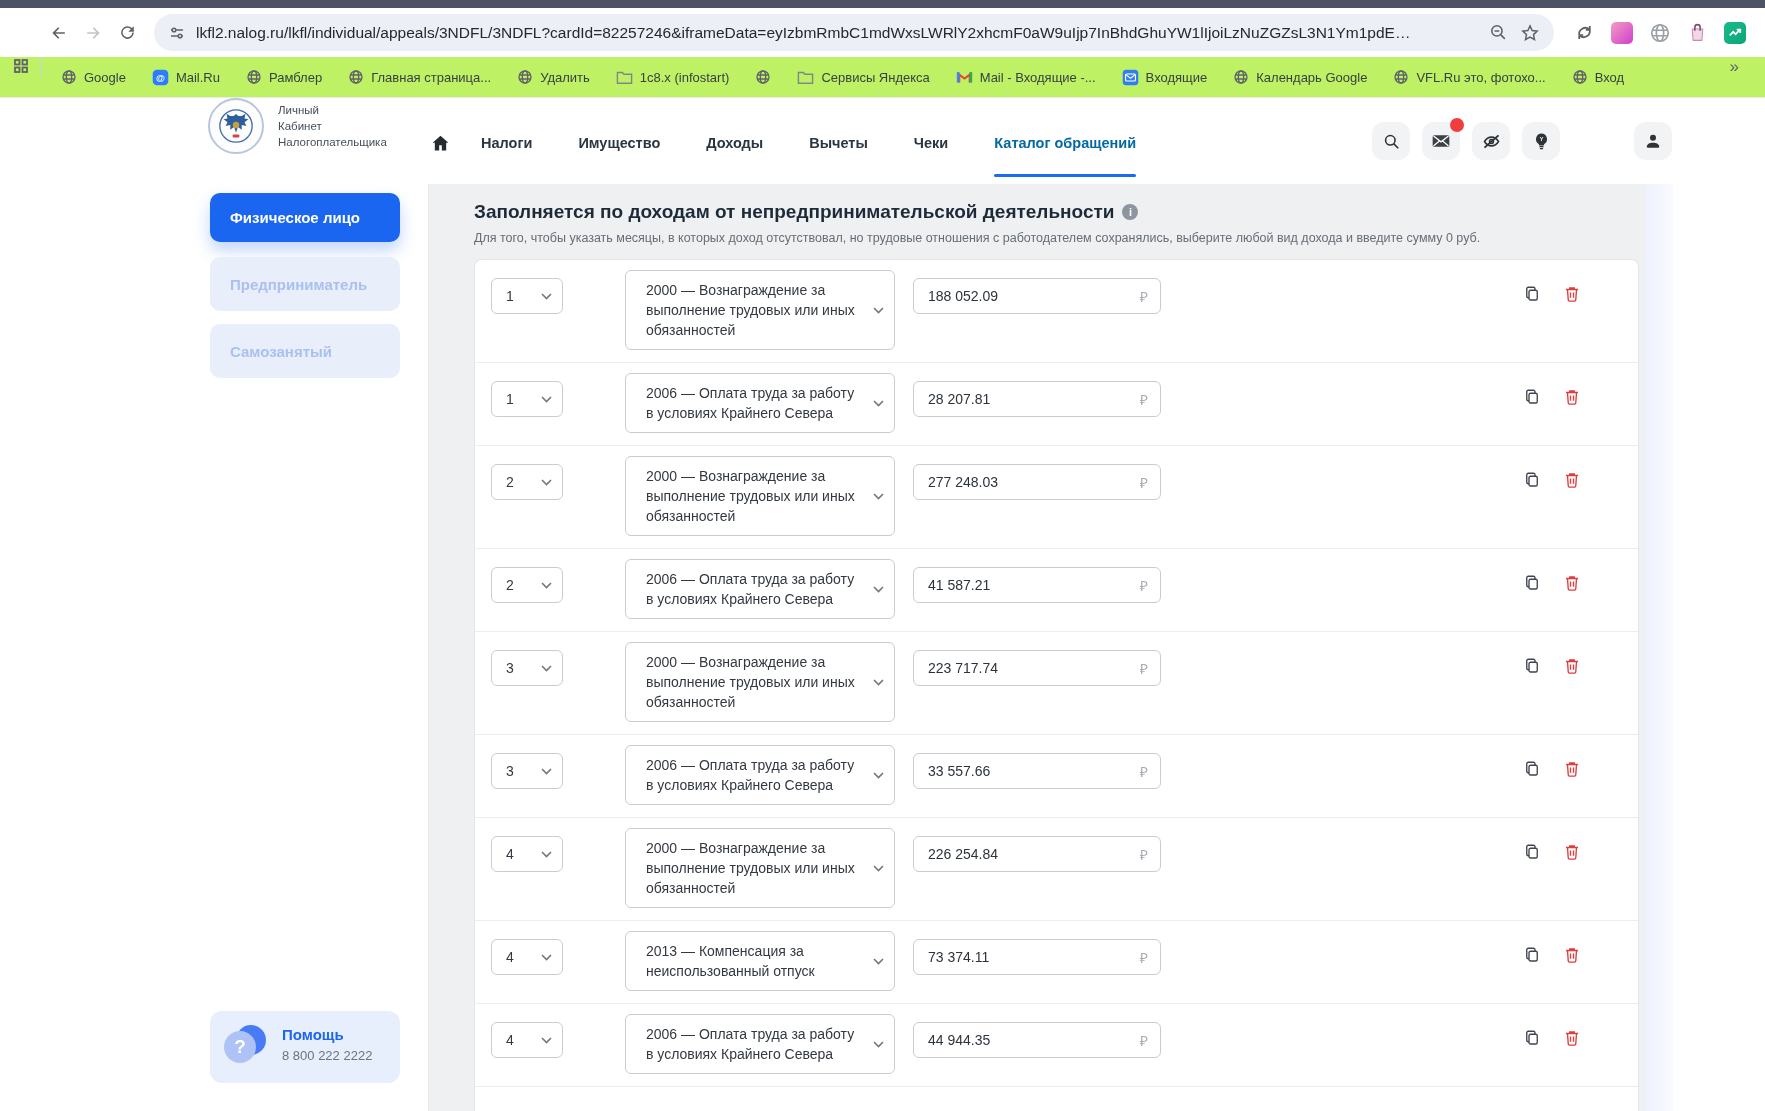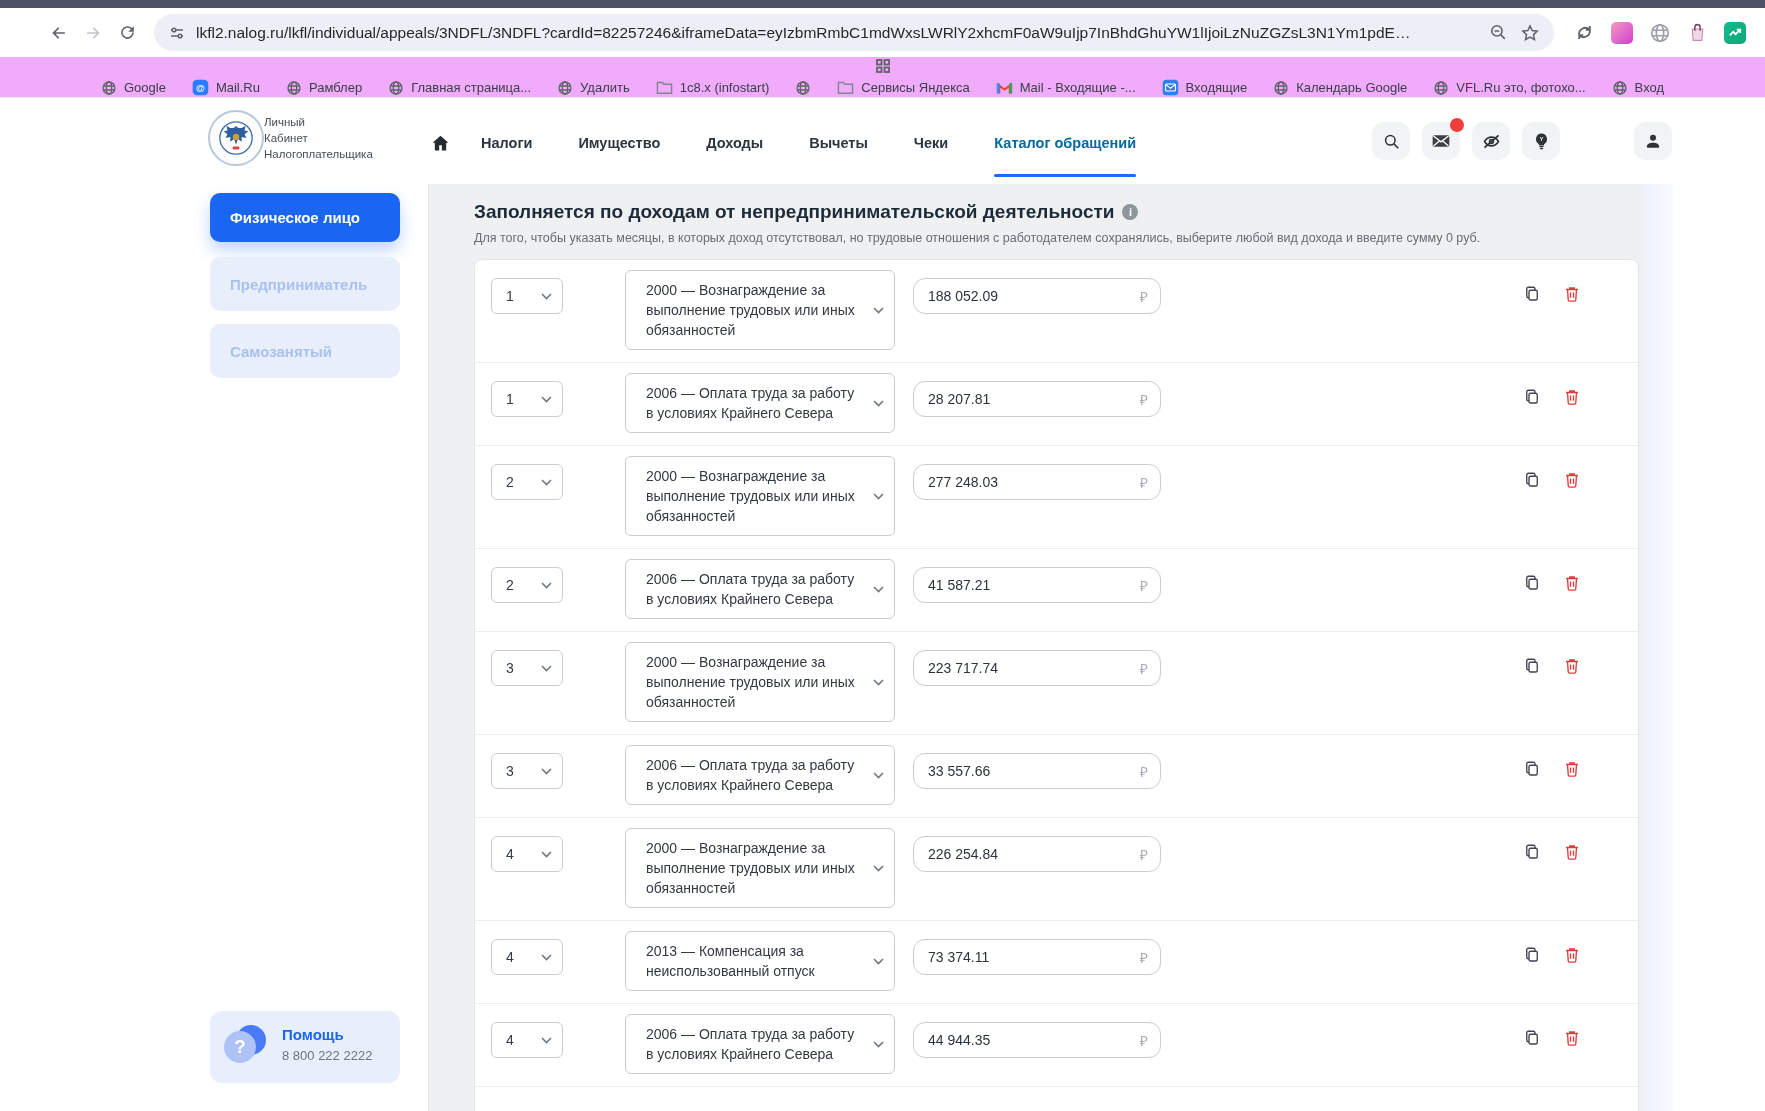--- a/index.html
+++ b/index.html
@@ -15,29 +15,29 @@
   .tool-btn { width:34px; height:34px; border-radius:50%; display:flex; align-items:center; justify-content:center; flex:0 0 auto; }
   .urlbar   { margin-left:10px; width:1400px; height:37px; border-radius:19px; background:#edeff7;
               display:flex; align-items:center; padding:0 14px; flex:0 0 auto; }
   .url-text { flex:1; margin-left:10px; font-size:15.5px; color:#26282c; white-space:nowrap; overflow:hidden; }
   .url-ic   { flex:0 0 auto; margin-left:12px; }
   .extensions { display:flex; align-items:center; gap:16px; margin-left:20px; }
   .ext-sq   { width:22px; height:22px; border-radius:5px; }
   .ext-pink { background:linear-gradient(135deg,#f59cc0,#cf3ed0); }
   .ext-teal { background:linear-gradient(135deg,#19ba8c,#0ca678); display:flex; align-items:center; justify-content:center; }
 
-  .bookmarks { position:absolute; left:0; top:57px; width:1765px; height:41px; background:#f0abfc;
-               border-bottom:1px solid #e8eaed; display:flex; align-items:center; padding:0 12px;flex-direction:column; }
+  .bookmarks { position:absolute; left:0; top:57px; width:1765px; height:41px; background:#bef264;
+               border-bottom:1px solid #e8eaed; display:flex; padding:0 12px; }
   .bm-sep  { width:1px; height:20px; background:#c4d3f0; margin:0 12px 0 10px; }
   .bm-item { display:flex; align-items:center; gap:7px; padding:4px 8px; border-radius:6px; font-size:13px; color:#3a4045; white-space:nowrap; }
   .bm-overflow { margin-left:auto; color:#5f6368; font-size:17px; padding:0 14px; }
 
   
   .site-header { position:absolute; left:0; top:98px; width:1765px; height:86px; background:#fff; }
-  .logo-wrap { position:absolute; left:208px; top:12px; display:flex; align-items:center; }
+  .logo-wrap { position:absolute; left:208px; top:0; display:flex; align-items:center; gap:14px; }
   .logo-badge { width:56px; height:56px; border-radius:50%; background:#fdfdfe; border:2px solid #b9c7dc;
                 display:flex; align-items:center; justify-content:center; }
   .logo-text { font-size:11.5px; line-height:1.4; color:#454f59; font-weight:500; }
   .main-nav { position:absolute; left:430px; top:30px; display:flex; align-items:center; gap:30px; height:30px; }
   .nav-item { font-size:14.5px; font-weight:600; color:#2a3642; position:relative; white-space:nowrap; }
   .nav-item.active { color:#0369a1; }
   .nav-item.active::after { content:""; position:absolute; left:0; right:0; bottom:-26px; height:3px; background:#1a6bf0; border-radius:2px; }
   .hdr-icons { position:absolute; left:1372px; top:24px; display:flex; align-items:center; gap:12px; }
   .hdr-btn { width:38px; height:38px; border-radius:12px; background:#f1f3f4; display:flex; align-items:center; justify-content:center; position:relative; }
   .hdr-btn.person { margin-left:62px; }
@@ -74,21 +74,21 @@
             font-size:13.5px; font-weight:700; color:#233240; }
   .h-month { margin-left:16px; width:72px; }
   .h-code  { margin-left:62px; width:270px; }
   .h-amount{ margin-left:18px; width:248px; }
   .h-dcode { margin-left:19px; width:107px; }
   .t-row { display:flex; align-items:flex-start; padding:10px 0 12px; border-bottom:1px solid #ecedef; }
   .sel { border:1px solid #c8ccd3; border-radius:6px; position:relative; background:#fff; color:#333940; font-size:14px; }
   .month-sel { margin-left:16px; width:72px; height:36px; margin-top:8px; display:flex; align-items:center; padding-left:14px; }
   .code-sel  { margin-left:62px; width:270px; padding:9px 32px 9px 20px; line-height:20px; min-height:38px; }
   .chev { position:absolute; right:10px; top:50%; margin-top:-3px; }
-  .amount { margin-left:18px; width:248px; height:36px; margin-top:8px; border:1px solid #c8ccd3; border-radius:12px;
+  .amount { margin-left:18px; width:248px; height:36px; margin-top:8px; border:1px solid #c8ccd3; border-radius:6px;
             display:flex; align-items:center; justify-content:space-between; padding:0 12px 0 14px;
             font-size:14px; color:#2c333b; }
   .rub { color:#a7adb5; }
   .cell-dcode { margin-left:19px; width:107px; }
   .cell-dsum  { width:100px; }
   .row-actions { margin-left:auto; margin-top:14px; display:flex; gap:20px; padding-right:56px; }
   .act { width:20px; height:20px; display:flex; align-items:center; justify-content:center; }
 </style>
 </head>
 <body>

